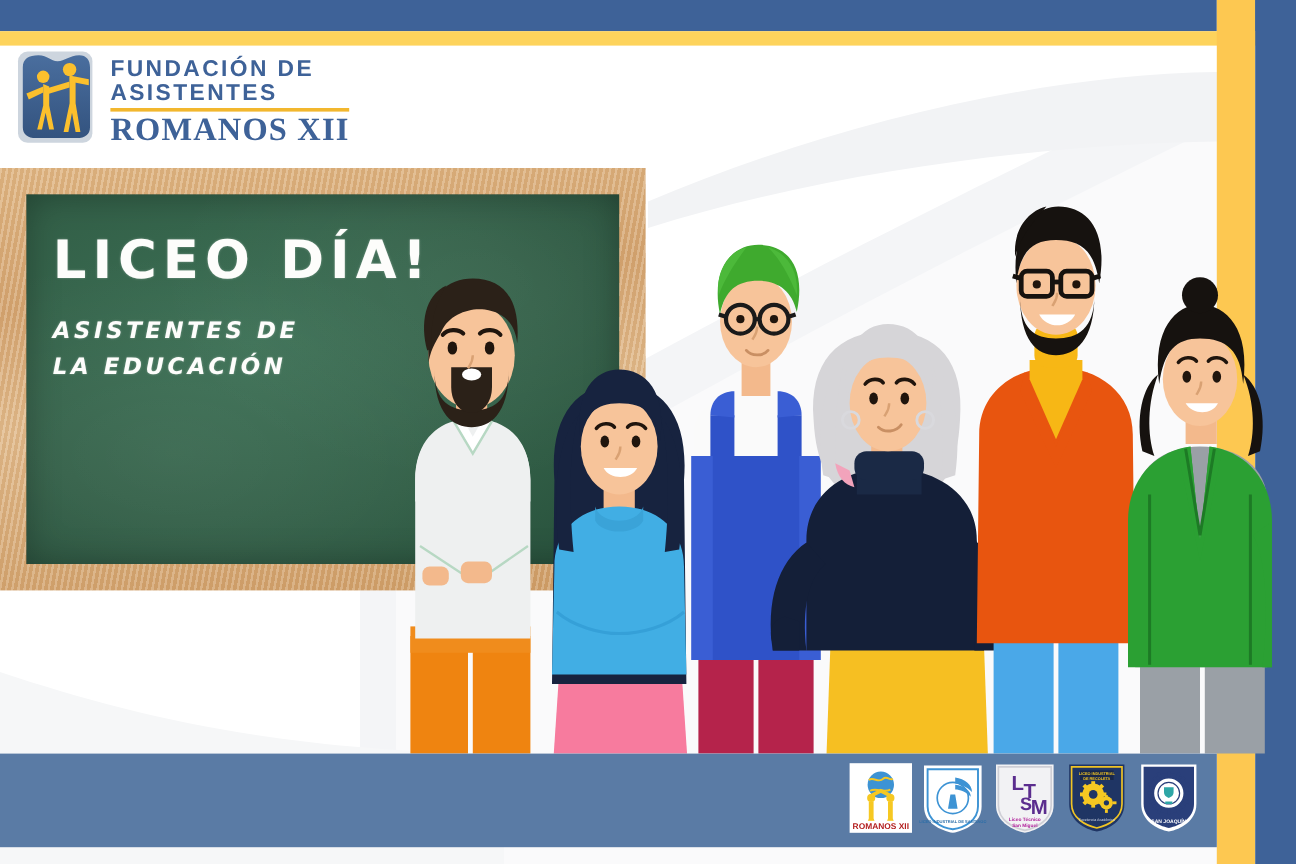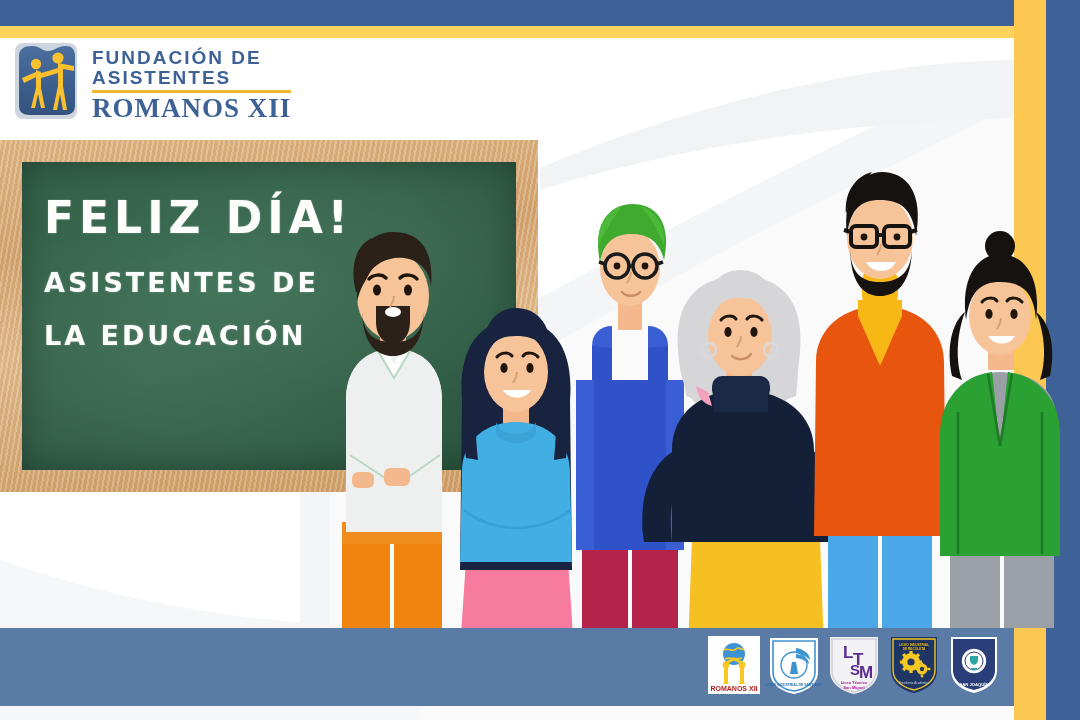--- a/index.html
+++ b/index.html
@@ -61,21 +61,21 @@
     background:
       radial-gradient(ellipse at 25% 70%,rgba(255,255,255,.06),transparent 55%),
       radial-gradient(ellipse at 75% 25%,rgba(255,255,255,.05),transparent 50%);
   }
   .chalk{
     position:relative;color:#fdfdfb;
     font-family:"DejaVu Sans",sans-serif;font-weight:700;
     text-shadow:0 0 2px rgba(255,255,255,.35);
   }
   .chalk-1{font-size:44px;letter-spacing:5px;margin:30px 0 0 22px;}
-  .chalk-2{font-size:27px;letter-spacing:3px;margin:20px 0 0 22px;line-height:1.45;}
+  .chalk-2{font-size:19px;letter-spacing:3px;margin:20px 0 0 22px;line-height:1.45;font-style:italic;}
 
   
   .people{position:absolute;left:300px;top:150px;width:760px;height:500px;}
 
   
   .school-logos{
     position:absolute;left:706px;top:632px;height:66px;
     display:flex;align-items:center;gap:4px;
   }
   .school-logo{width:56px;height:62px;flex:0 0 auto;}
@@ -126,23 +126,23 @@
       <span class="logo-l1">FUNDACIÓN DE</span>
       <span class="logo-l2">ASISTENTES</span>
       <div class="logo-rule"></div>
       <span class="logo-l3">ROMANOS XII</span>
     </div>
   </div>
 
   <div class="board">
     <div class="board-frame"></div>
     <div class="board-inner">
-      <div class="chalk chalk-1">FELIZ DÍA!</div>
+      <div class="chalk chalk-1">LICEO DÍA!</div>
       <div class="chalk chalk-2">ASISTENTES DE</div>
-      <div class="chalk chalk-2" style="margin-top:14px;">LA EDUCACIÓN</div>
+      <div class="chalk chalk-2" style="margin-top:2px;">LA EDUCACIÓN</div>
     </div>
   </div>
 
   <svg class="people" viewBox="0 0 760 500">
     <defs>
       <clipPath id="cutBottom">
           <rect x="0" y="0" width="760" height="478"></rect>
         </clipPath>
     </defs>
     <g clip-path="url(#cutBottom)">

